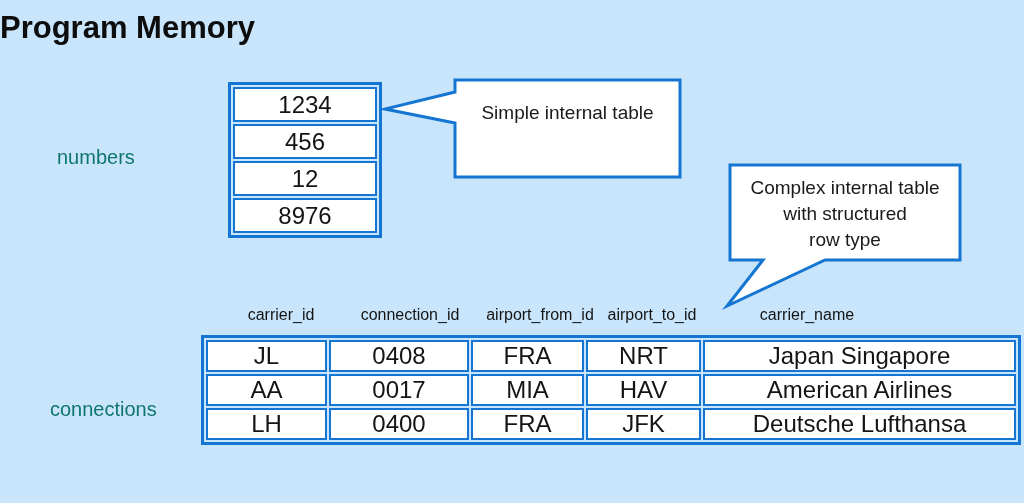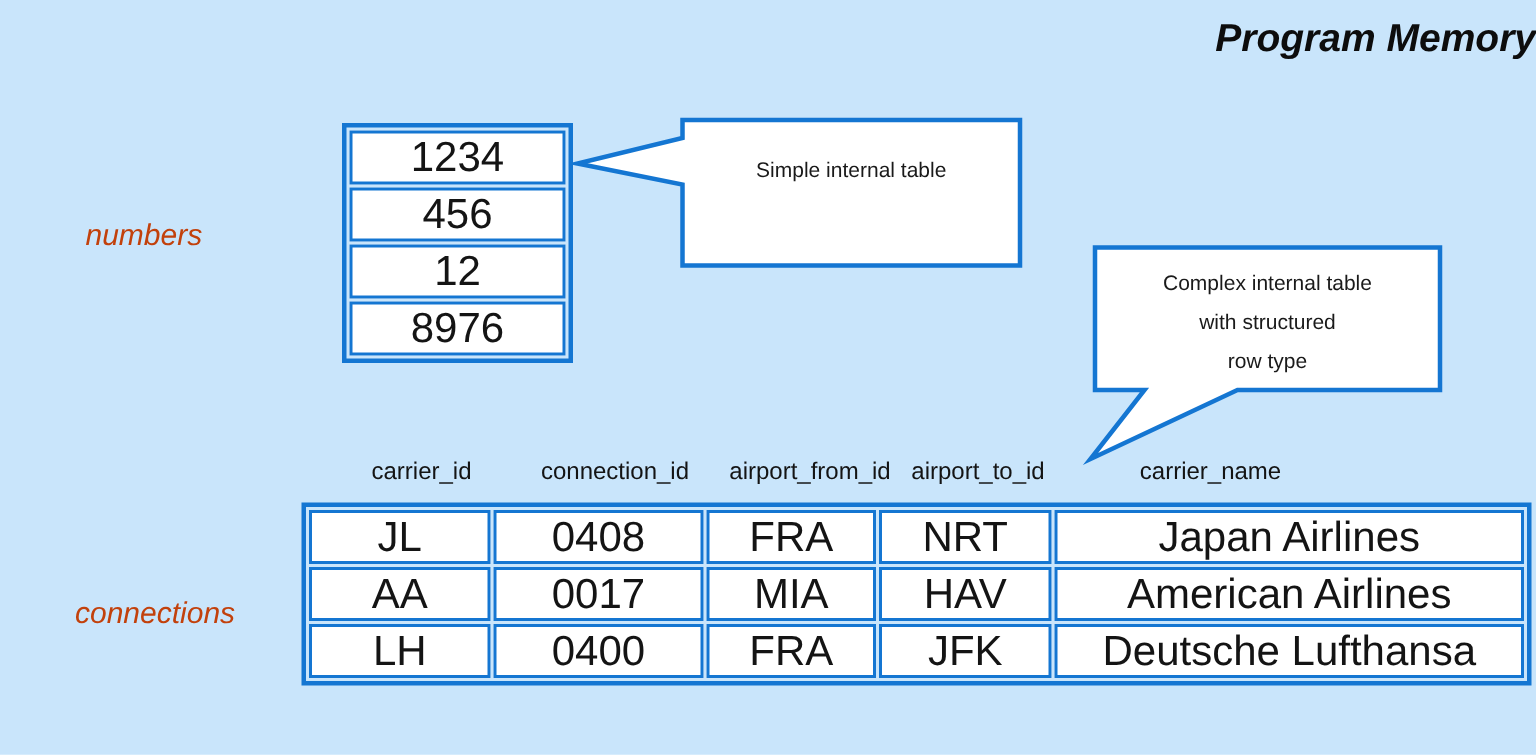--- a/index.html
+++ b/index.html
@@ -10,49 +10,47 @@
     background: #c9e5fb;
     font-family: "Liberation Sans", sans-serif;
     color: #111;
     overflow: hidden;
   }
   .title {
     position: absolute;
     top: 10px;
     left: 0;
     width: 100%;
-    text-align: right;
-    font-size: 26px;
+    text-align: left;
+    font-size: 31px;
     font-weight: bold;
     color: #0d0d0d;
-    font-style: italic;
   }
   .side-label {
     position: absolute;
     font-size: 20px;
-    color: #c2410c;
-    font-style: italic;
+    color: #0f766e;
   }
   .label-numbers { left: 57px; top: 146px; }
   .label-connections { left: 50px; top: 398px; text-align: right; }
 
   table.itable {
     position: absolute;
     border: 3px solid #1476d2;
     border-collapse: separate;
     border-spacing: 2px;
     background: #c9e5fb;
     table-layout: fixed;
   }
   table.itable td {
     background: #ffffff;
     border: 2px solid #1476d2;
     text-align: center;
     vertical-align: middle;
-    font-size: 28px;
+    font-size: 24px;
     color: #141414;
     padding: 0 3px;
     white-space: nowrap;
     overflow: hidden;
   }
   .numbers-table { left: 228px; top: 82px; width: 154px; }
   .numbers-table td { height: 31px; }
 
   .connections-table { left: 201px; top: 335px; width: 820px; }
   .connections-table td { height: 28px; }
@@ -66,21 +64,21 @@
     white-space: nowrap;
   }
   .svg-overlay {
     position: absolute;
     left: 0; top: 0;
     width: 1024px; height: 503px;
   }
   .callout-text {
     position: absolute;
     text-align: center;
-    font-size: 14px;
+    font-size: 19px;
     line-height: 26px;
     color: #1a1a1a;
   }
   .callout-simple-text  { left: 455px; top: 100px; width: 225px; }
   .callout-complex-text { left: 730px; top: 175px; width: 230px; }
 </style>
 </head>
 <body>
 
 <div class="canvas">
@@ -134,21 +132,21 @@
         <col style="width:113px">
         <col style="width:115px">
         <col>
     </colgroup>
     <tbody>
       <tr>
         <td>JL</td>
         <td>0408</td>
         <td>FRA</td>
         <td>NRT</td>
-        <td>Japan Airlines</td>
+        <td>Japan Singapore</td>
       </tr>
       <tr>
         <td>AA</td>
         <td>0017</td>
         <td>MIA</td>
         <td>HAV</td>
         <td>American Airlines</td>
       </tr>
       <tr>
         <td>LH</td>

